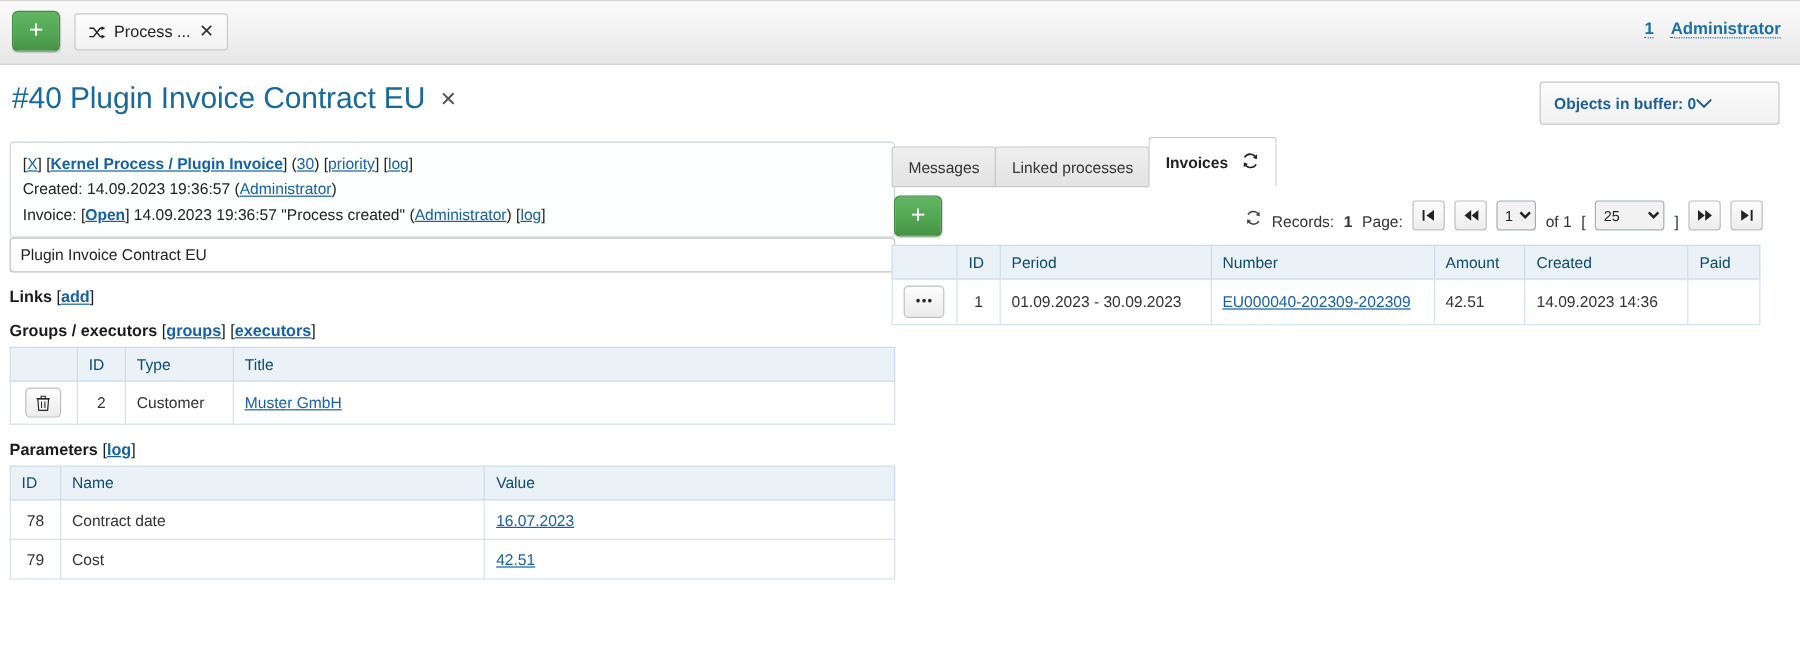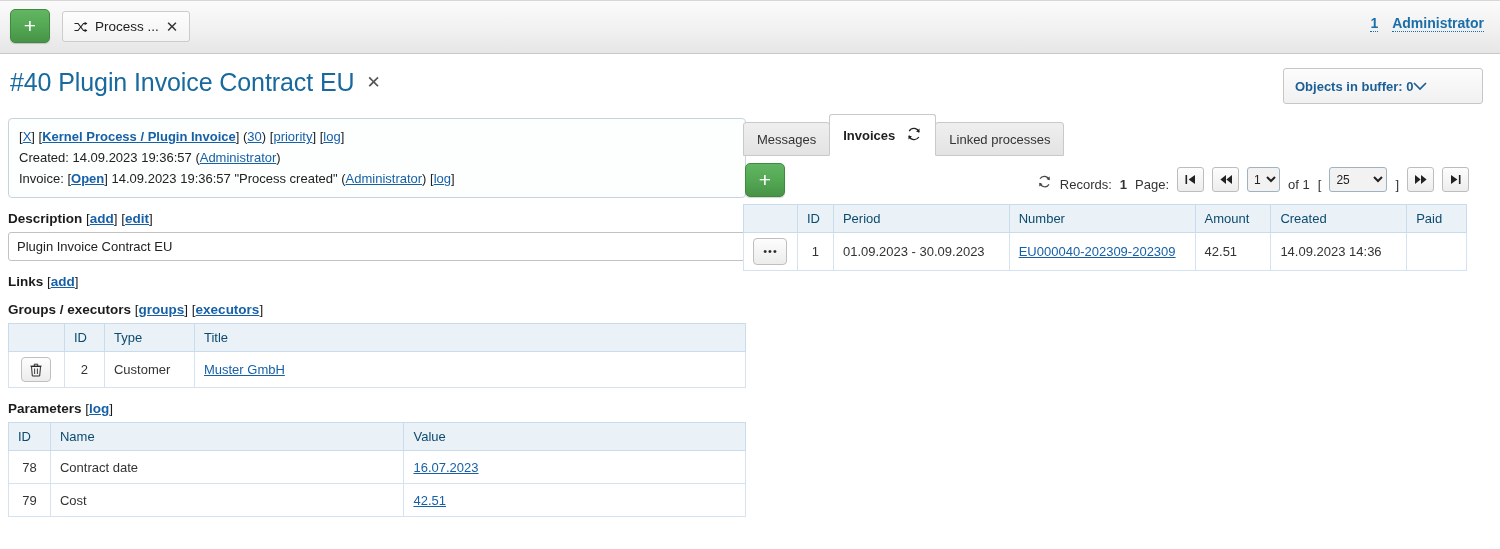--- a/index.html
+++ b/index.html
@@ -272,21 +272,20 @@
 
   <div class="info-box">
     <div class="line"><span>[</span><a class="lnk">X</a><span>]</span><span> [</span><a class="lnk bold">Kernel Process / Plugin Invoice</a><span>]</span><span> (</span><a class="lnk">30</a><span>)</span><span> [</span><a class="lnk">priority</a><span>]</span><span> [</span><a class="lnk">log</a><span>]</span></div>
 
     <div class="line"><span>Created: </span><span>14.09.2023 19:36:57</span><span> (</span><a class="lnk">Administrator</a><span>)</span></div>
 
     <div class="line"><span>Invoice: </span><span>[</span><a class="lnk bold">Open</a><span>]</span><span> 14.09.2023 19:36:57 "Process created" </span><span>(</span><a class="lnk">Administrator</a><span>)</span><span> [</span><a class="lnk">log</a><span>]</span></div>
   </div>
 
   
-  <div class="sec-head"><span>Description</span><span class="brackets"> [</span><a class="lnk">add</a><span class="brackets">]</span><span class="brackets"> [</span><a class="lnk">edit</a><span class="brackets">]</span></div>
 
   <input class="desc-input" type="text" value="Plugin Invoice Contract EU" style="">
 
   
   <div class="sec-head"><span>Links</span><span class="brackets"> [</span><a class="lnk">add</a><span class="brackets">]</span></div>
 
   
   <div class="sec-head"><span>Groups / executors</span><span class="brackets"> [</span><a class="lnk">groups</a><span class="brackets">]</span><span class="brackets"> [</span><a class="lnk">executors</a><span class="brackets">]</span></div>
 
   <table class="grid">
@@ -342,33 +341,33 @@
     </tbody>
   </table>
 </div>
 
 <div class="right-panel">
 
   <div class="tabs">
     <div class="tab">
       <span>Messages</span>
     </div>
+    <div class="tab">
+      <span>Linked processes</span>
+    </div>
     <div class="tab active">
       <span>Invoices</span>
       <span class="refresh-ico">
         <svg width="16" height="16" viewBox="0 0 16 16">
           <path d="M13 6.2 A5.4 5.4 0 0 0 3.2 5.1" stroke="#222" stroke-width="1.3" fill="none"></path>
           <path d="M3 9.8 A5.4 5.4 0 0 0 12.8 11" stroke="#222" stroke-width="1.3" fill="none"></path>
           <path d="M13.6 2.6 L13.4 6.6 L10 5.4 Z" fill="#222"></path>
           <path d="M2.4 13.4 L2.6 9.4 L6 10.6 Z" fill="#222"></path>
         </svg>
       </span>
-    </div>
-    <div class="tab">
-      <span>Linked processes</span>
     </div>
   </div>
 
   <div class="toolbar-row">
     <div class="btn-add-green" id="invoice-add">
       <span class="plus">+</span>
     </div>
 
     <div class="pager">
       <span>

